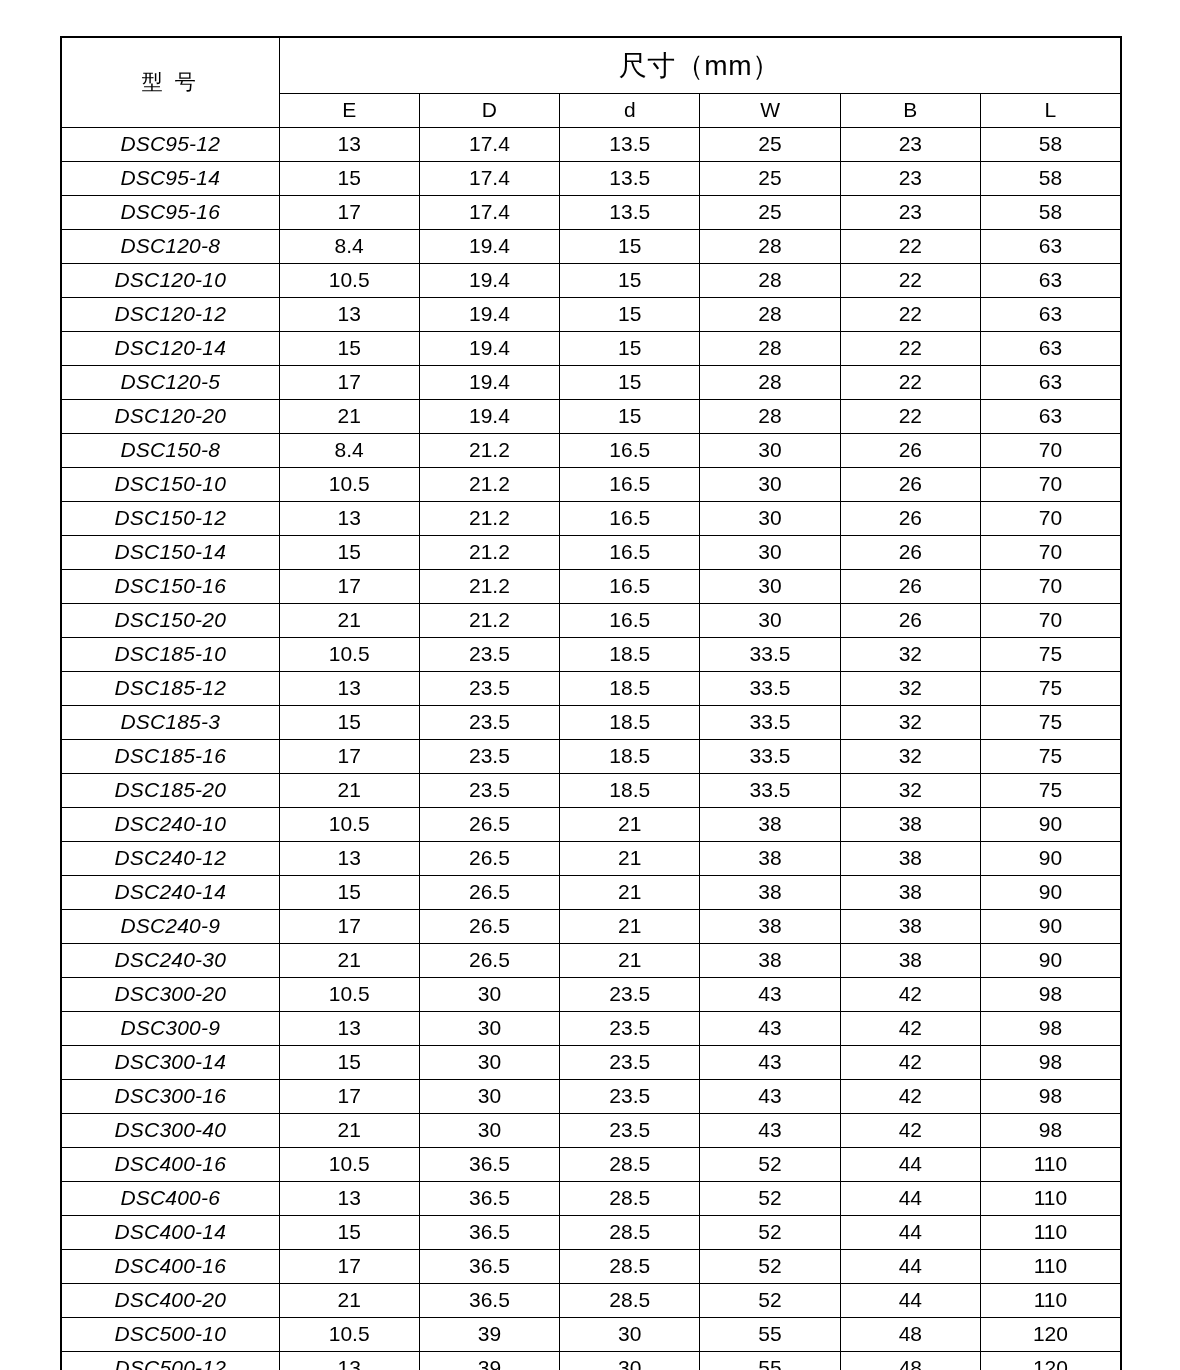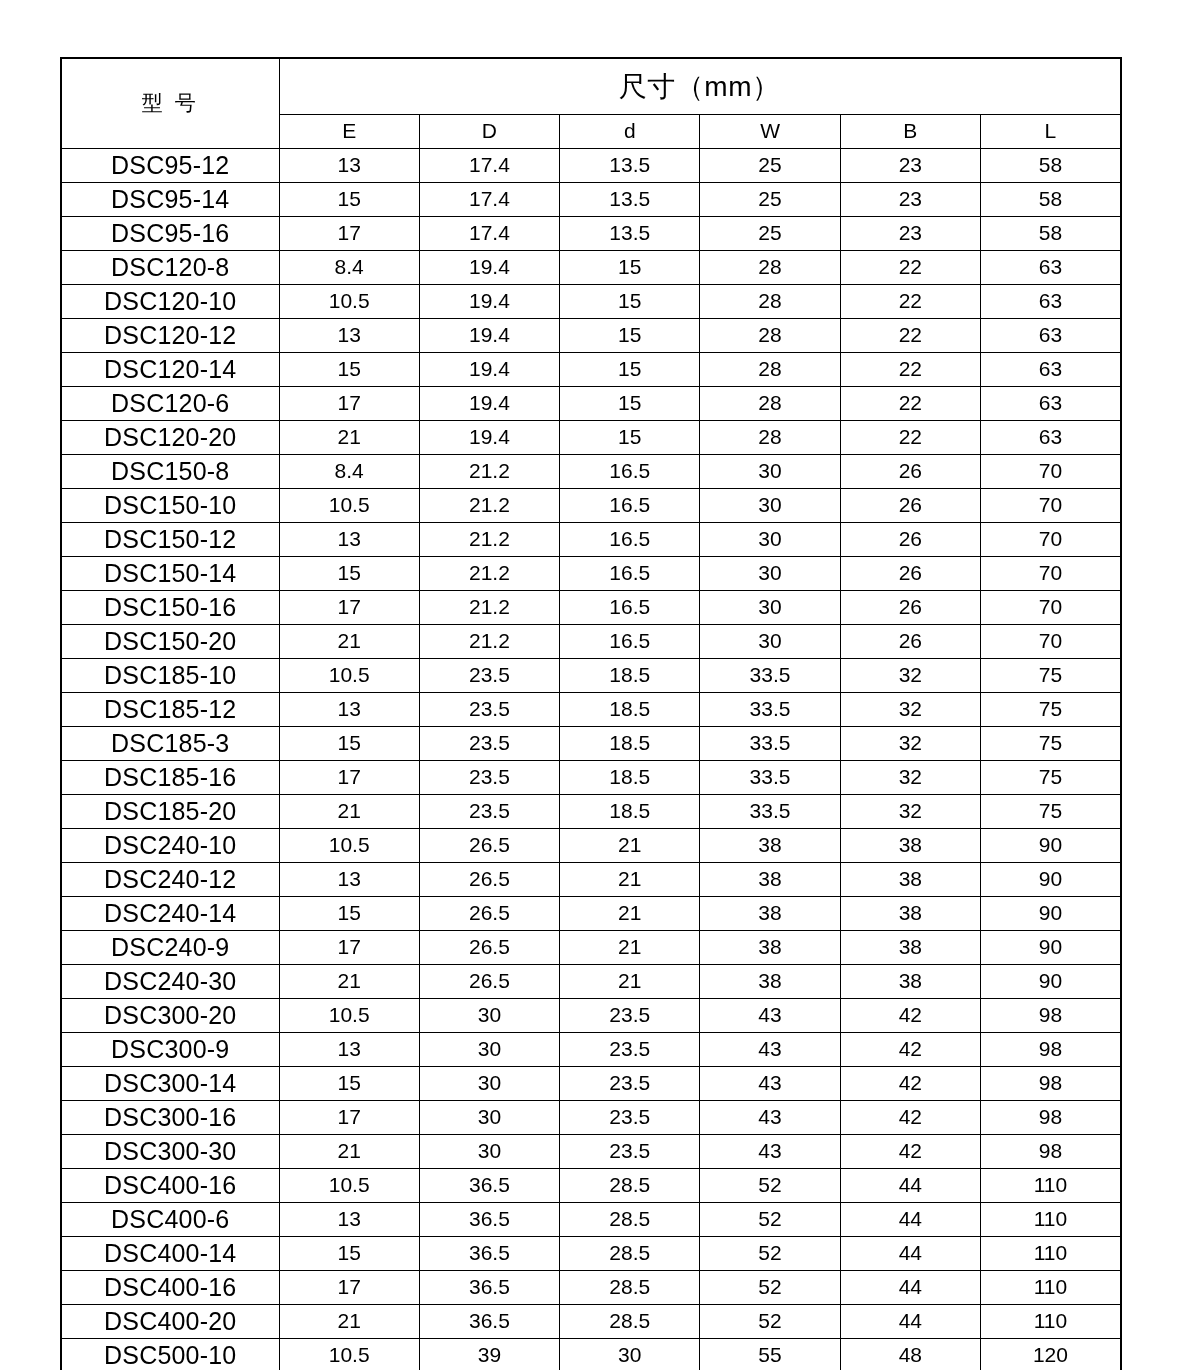--- a/index.html
+++ b/index.html
@@ -12,21 +12,21 @@
     height: 1370px;
     font-family: "Liberation Sans", sans-serif;
     color: #000000;
     overflow: hidden;
   }
   .sheet {
     position: relative;
     width: 1180px;
     height: 1174px;
     box-sizing: border-box;
-    padding: 57px 60px 22px 60px;
+    padding: 36px 60px 22px 60px;
   }
   table.spec {
     border-collapse: collapse;
     width: 1060px;
     table-layout: fixed;
     background: #fff;
   }
   table.spec col.c-model { width: 218px; }
   table.spec col.c-dim   { width: 140.3px; }
 
@@ -50,22 +50,23 @@
   table.spec thead th.dim-group {
     font-size: 28px;
     height: 55px;
     letter-spacing: 0.5px;
   }
   table.spec thead th.dim-col {
     height: 33px;
     font-size: 21px;
   }
   table.spec tbody td.model-cell {
-    font-size: 25px;
+    font-size: 21px;
     letter-spacing: 0.2px;
+    font-style: italic;
   }
   table.spec tbody td {
     font-size: 21px;
   }
   
   table.spec {
     border: 2px solid #000;
   }
 </style>
 </head>
@@ -154,21 +155,21 @@
         <tr>
           <td class="model-cell">DSC120-14</td>
           <td>15</td>
           <td>19.4</td>
           <td>15</td>
           <td>28</td>
           <td>22</td>
           <td>63</td>
         </tr>
         <tr>
-          <td class="model-cell">DSC120-6</td>
+          <td class="model-cell">DSC120-5</td>
           <td>17</td>
           <td>19.4</td>
           <td>15</td>
           <td>28</td>
           <td>22</td>
           <td>63</td>
         </tr>
         <tr>
           <td class="model-cell">DSC120-20</td>
           <td>21</td>
@@ -352,21 +353,21 @@
         <tr>
           <td class="model-cell">DSC300-16</td>
           <td>17</td>
           <td>30</td>
           <td>23.5</td>
           <td>43</td>
           <td>42</td>
           <td>98</td>
         </tr>
         <tr>
-          <td class="model-cell">DSC300-30</td>
+          <td class="model-cell">DSC300-40</td>
           <td>21</td>
           <td>30</td>
           <td>23.5</td>
           <td>43</td>
           <td>42</td>
           <td>98</td>
         </tr>
         <tr>
           <td class="model-cell">DSC400-16</td>
           <td>10.5</td>

